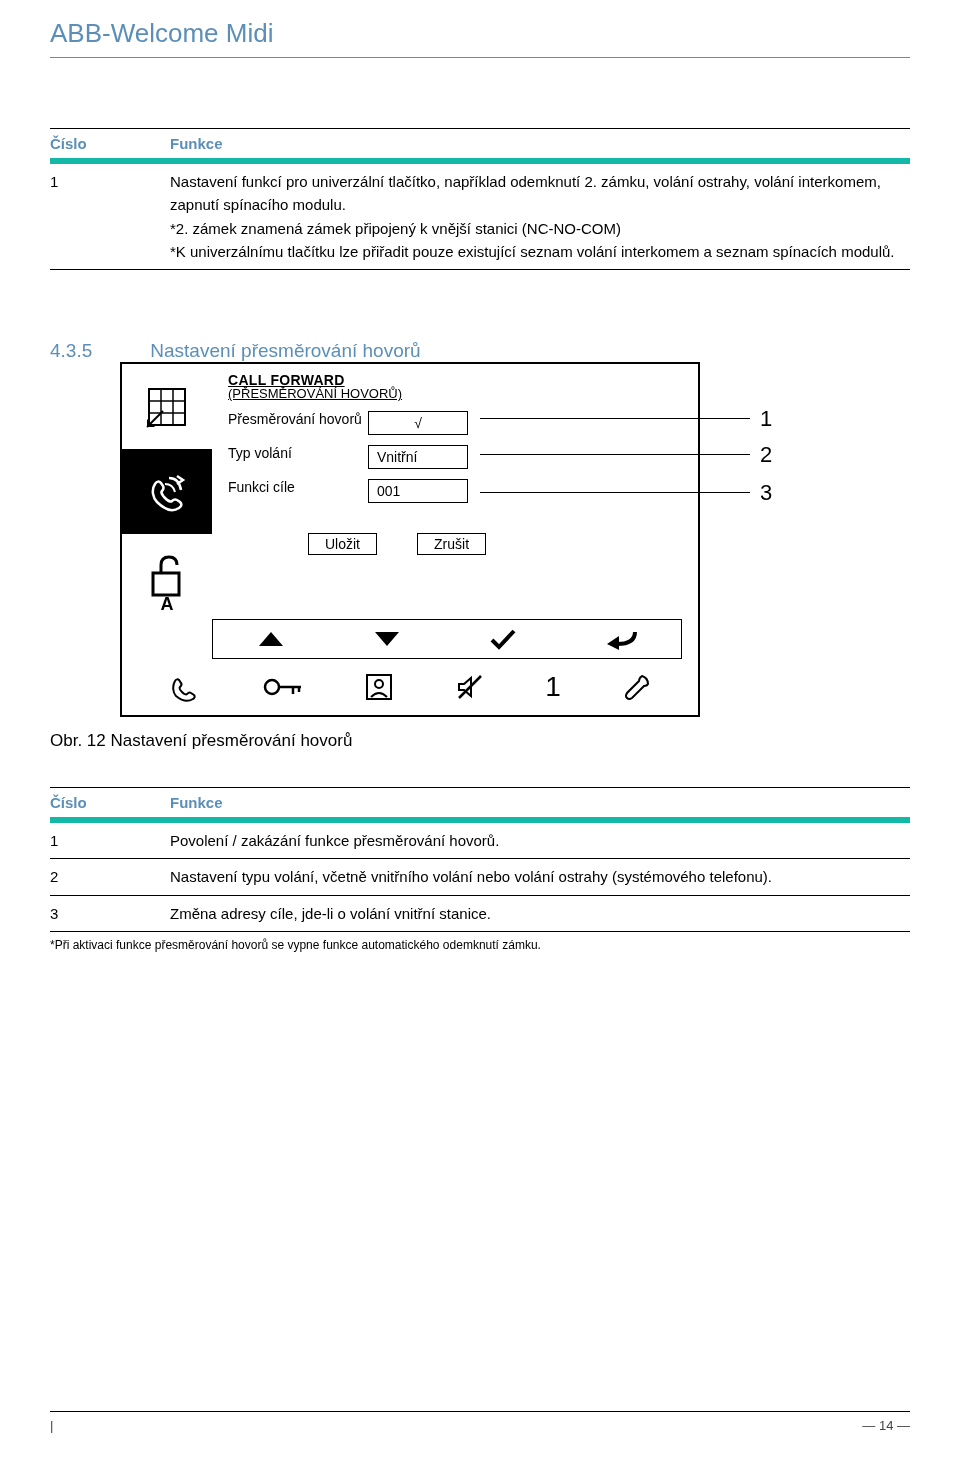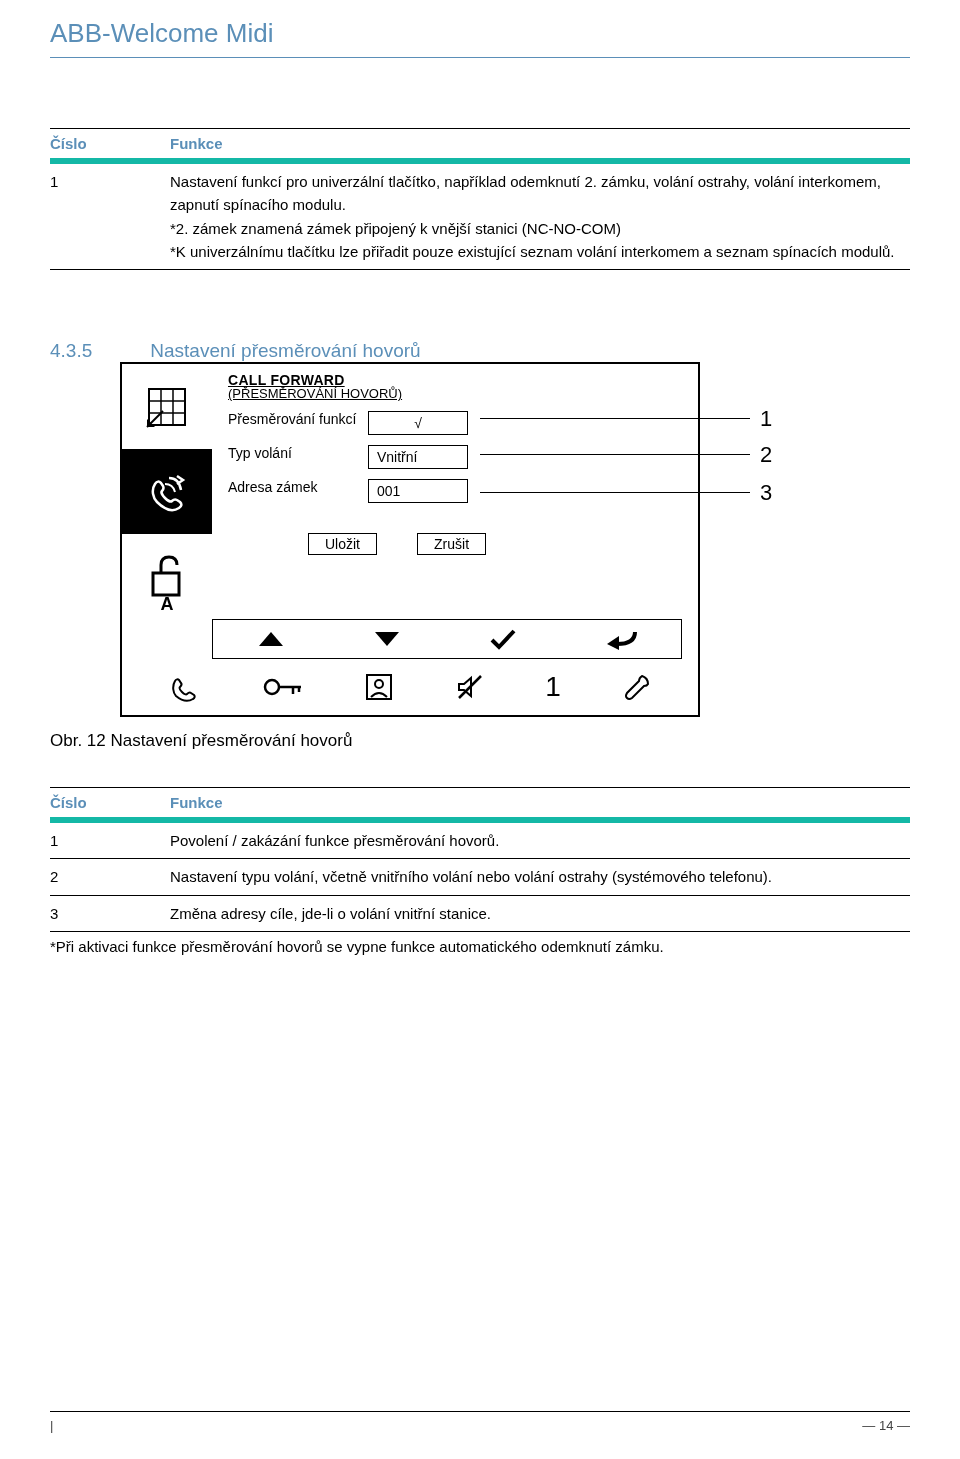--- a/index.html
+++ b/index.html
@@ -83,21 +83,21 @@
     height: 40px;
     display:flex; align-items:center; justify-content:space-around;
   }
   .icon-row {
     display:flex; align-items:center; justify-content:space-around;
     height: 56px; padding: 0 16px;
   }
   .callout-item { position:absolute; font-size: 22px; font-family: Arial; }
   .callout-line { position:absolute; height:1px; background:#000; }
   .figcap { font-size: 17px; margin: 14px 0 0 0; }
-  .footnotes { font-size: 15px; margin-top: 4px; line-height:1.5; }
+  .footnotes { font-size: 12px; margin-top: 4px; line-height:1.5; }
   .footer {
     position:absolute; left:50px; right:50px; bottom: 26px;
     border-top: 1px solid #000;
     font-size: 13px; color:#444;
     display:flex; justify-content:space-between;
     padding-top: 6px;
   }
   svg { display:block; }
 </style>
 </head>
@@ -156,29 +156,29 @@
           <rect x="6" y="20" width="26" height="22" fill="none" stroke="#000" stroke-width="3"></rect>
         </svg>
         <div style="position:absolute; bottom:4px; font-size:18px; font-weight:700;">A</div>
       </div>
     </div>
     <div class="device-main">
       <div class="scr-title">CALL FORWARD</div>
       <div class="scr-sub">(PŘESMĚROVÁNÍ HOVORŮ)</div>
 
       <div class="row">
-        <div class="lbl">Přesměrování funkcí</div>
+        <div class="lbl">Přesměrování hovorů</div>
         <div class="box" style="justify-content:center">√</div>
       </div>
       <div class="row">
         <div class="lbl">Typ volání</div>
         <div class="box">Vnitřní</div>
       </div>
       <div class="row">
-        <div class="lbl">Adresa zámek</div>
+        <div class="lbl">Funkci cíle</div>
         <div class="box">001</div>
       </div>
 
       <div class="action-row">
         <div class="box">Uložit</div>
         <div class="box">Zrušit</div>
       </div>
     </div>
   </div>
 

